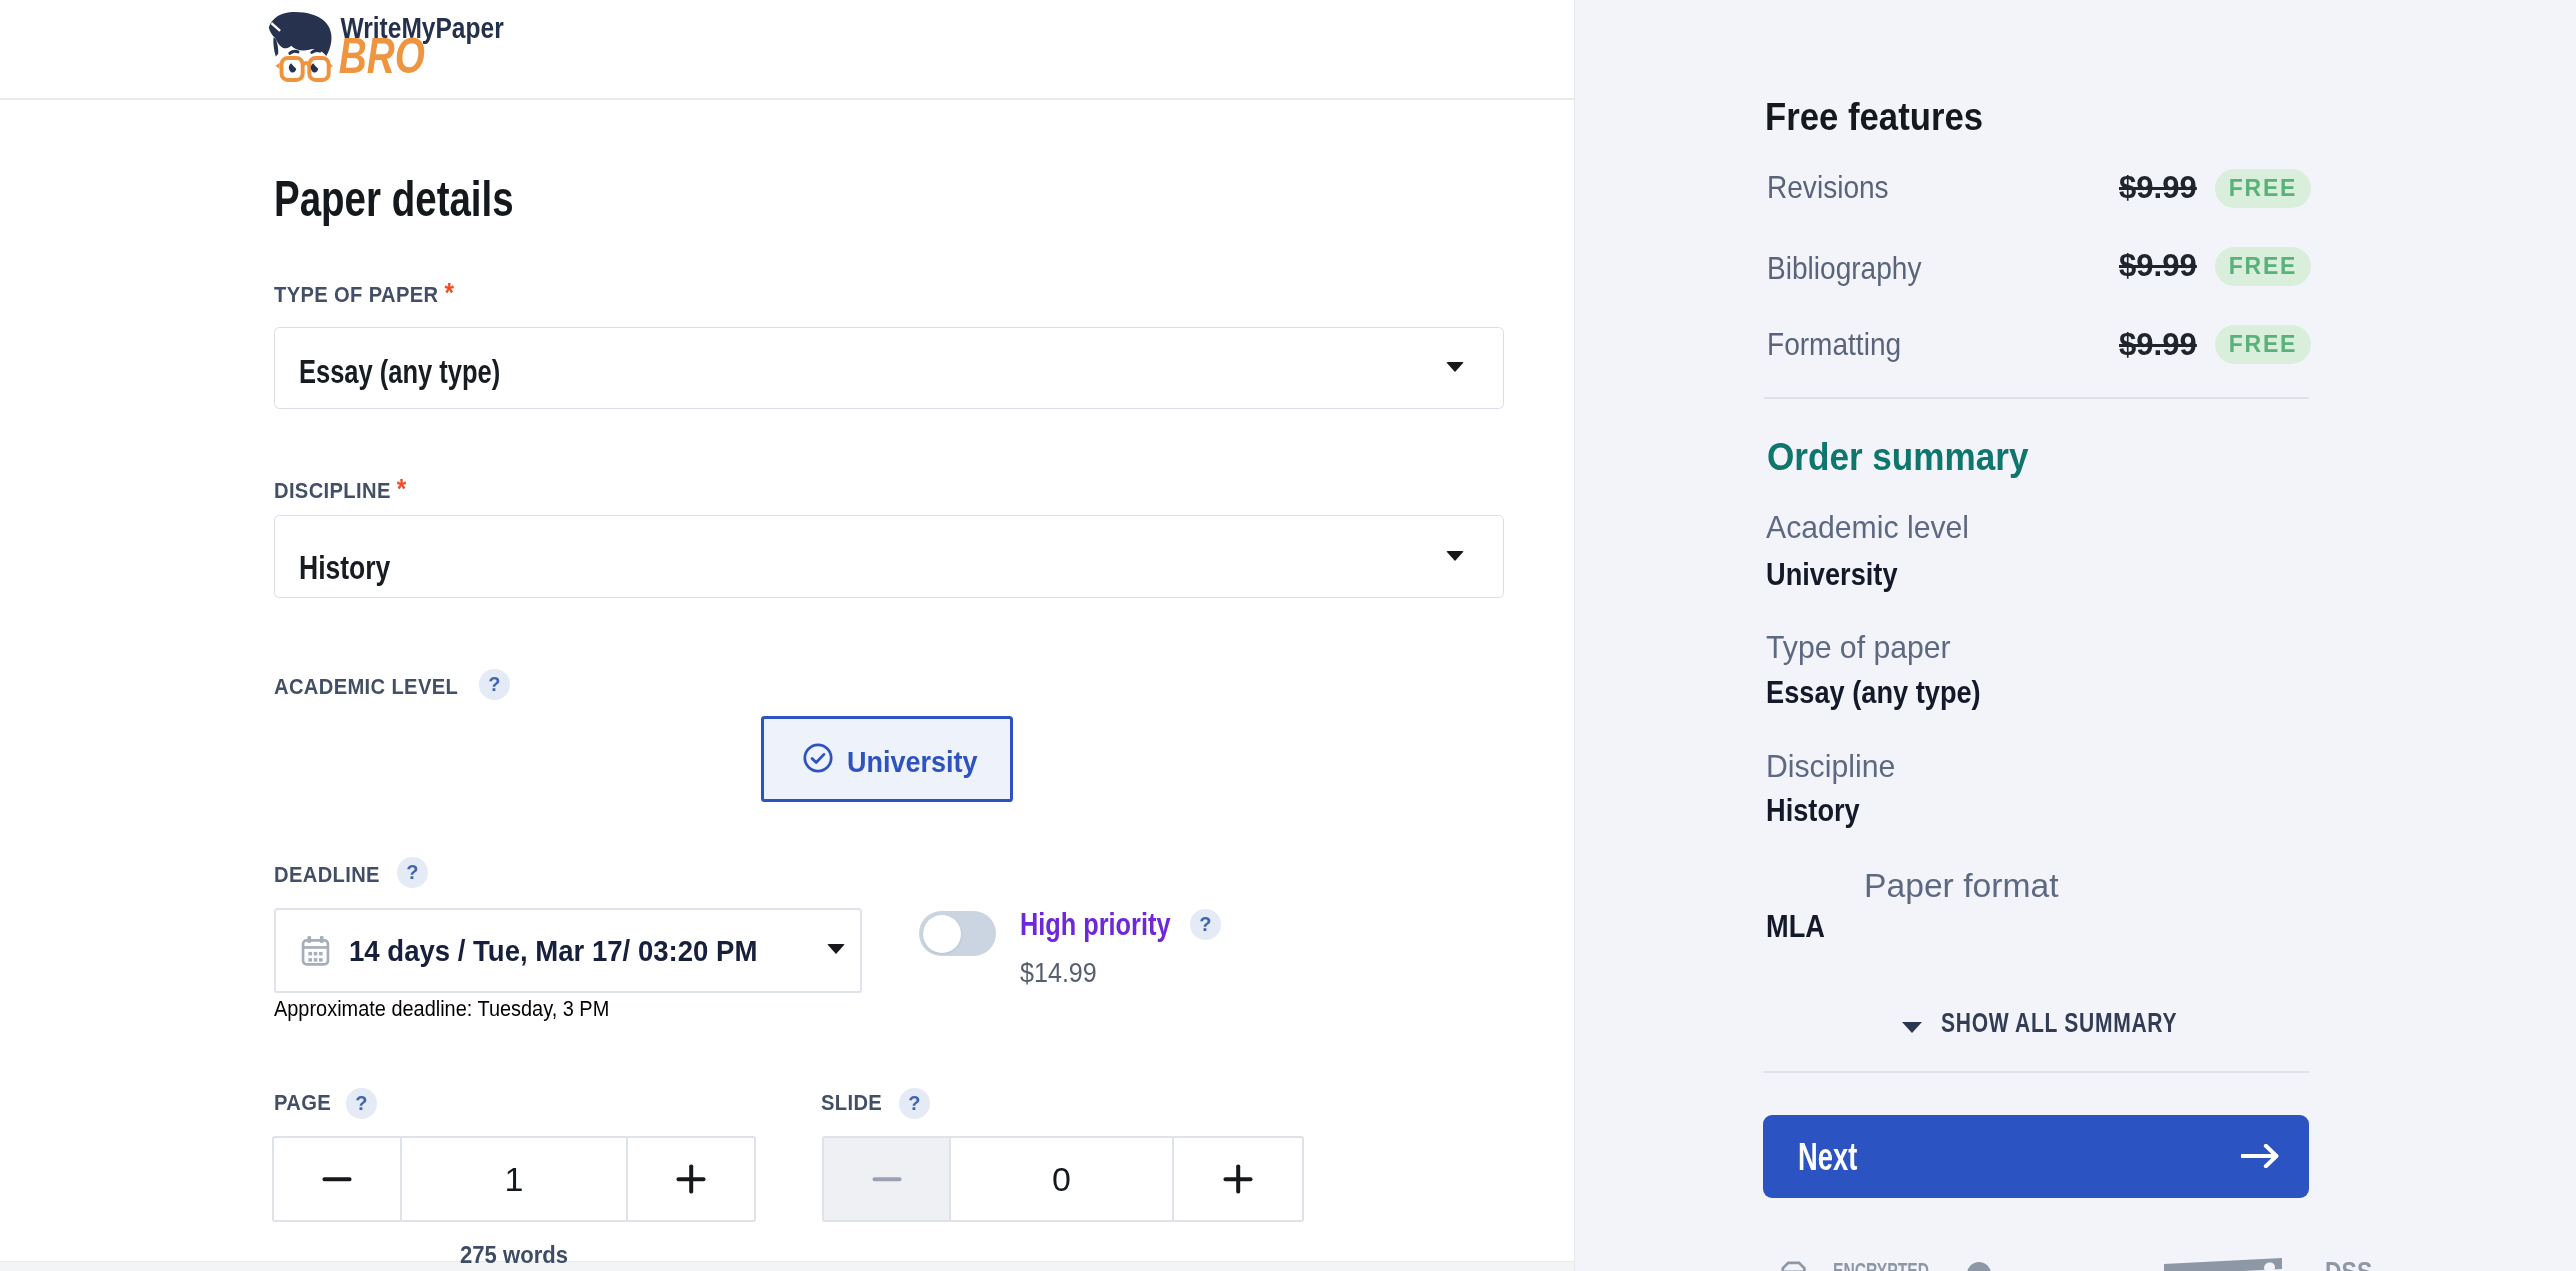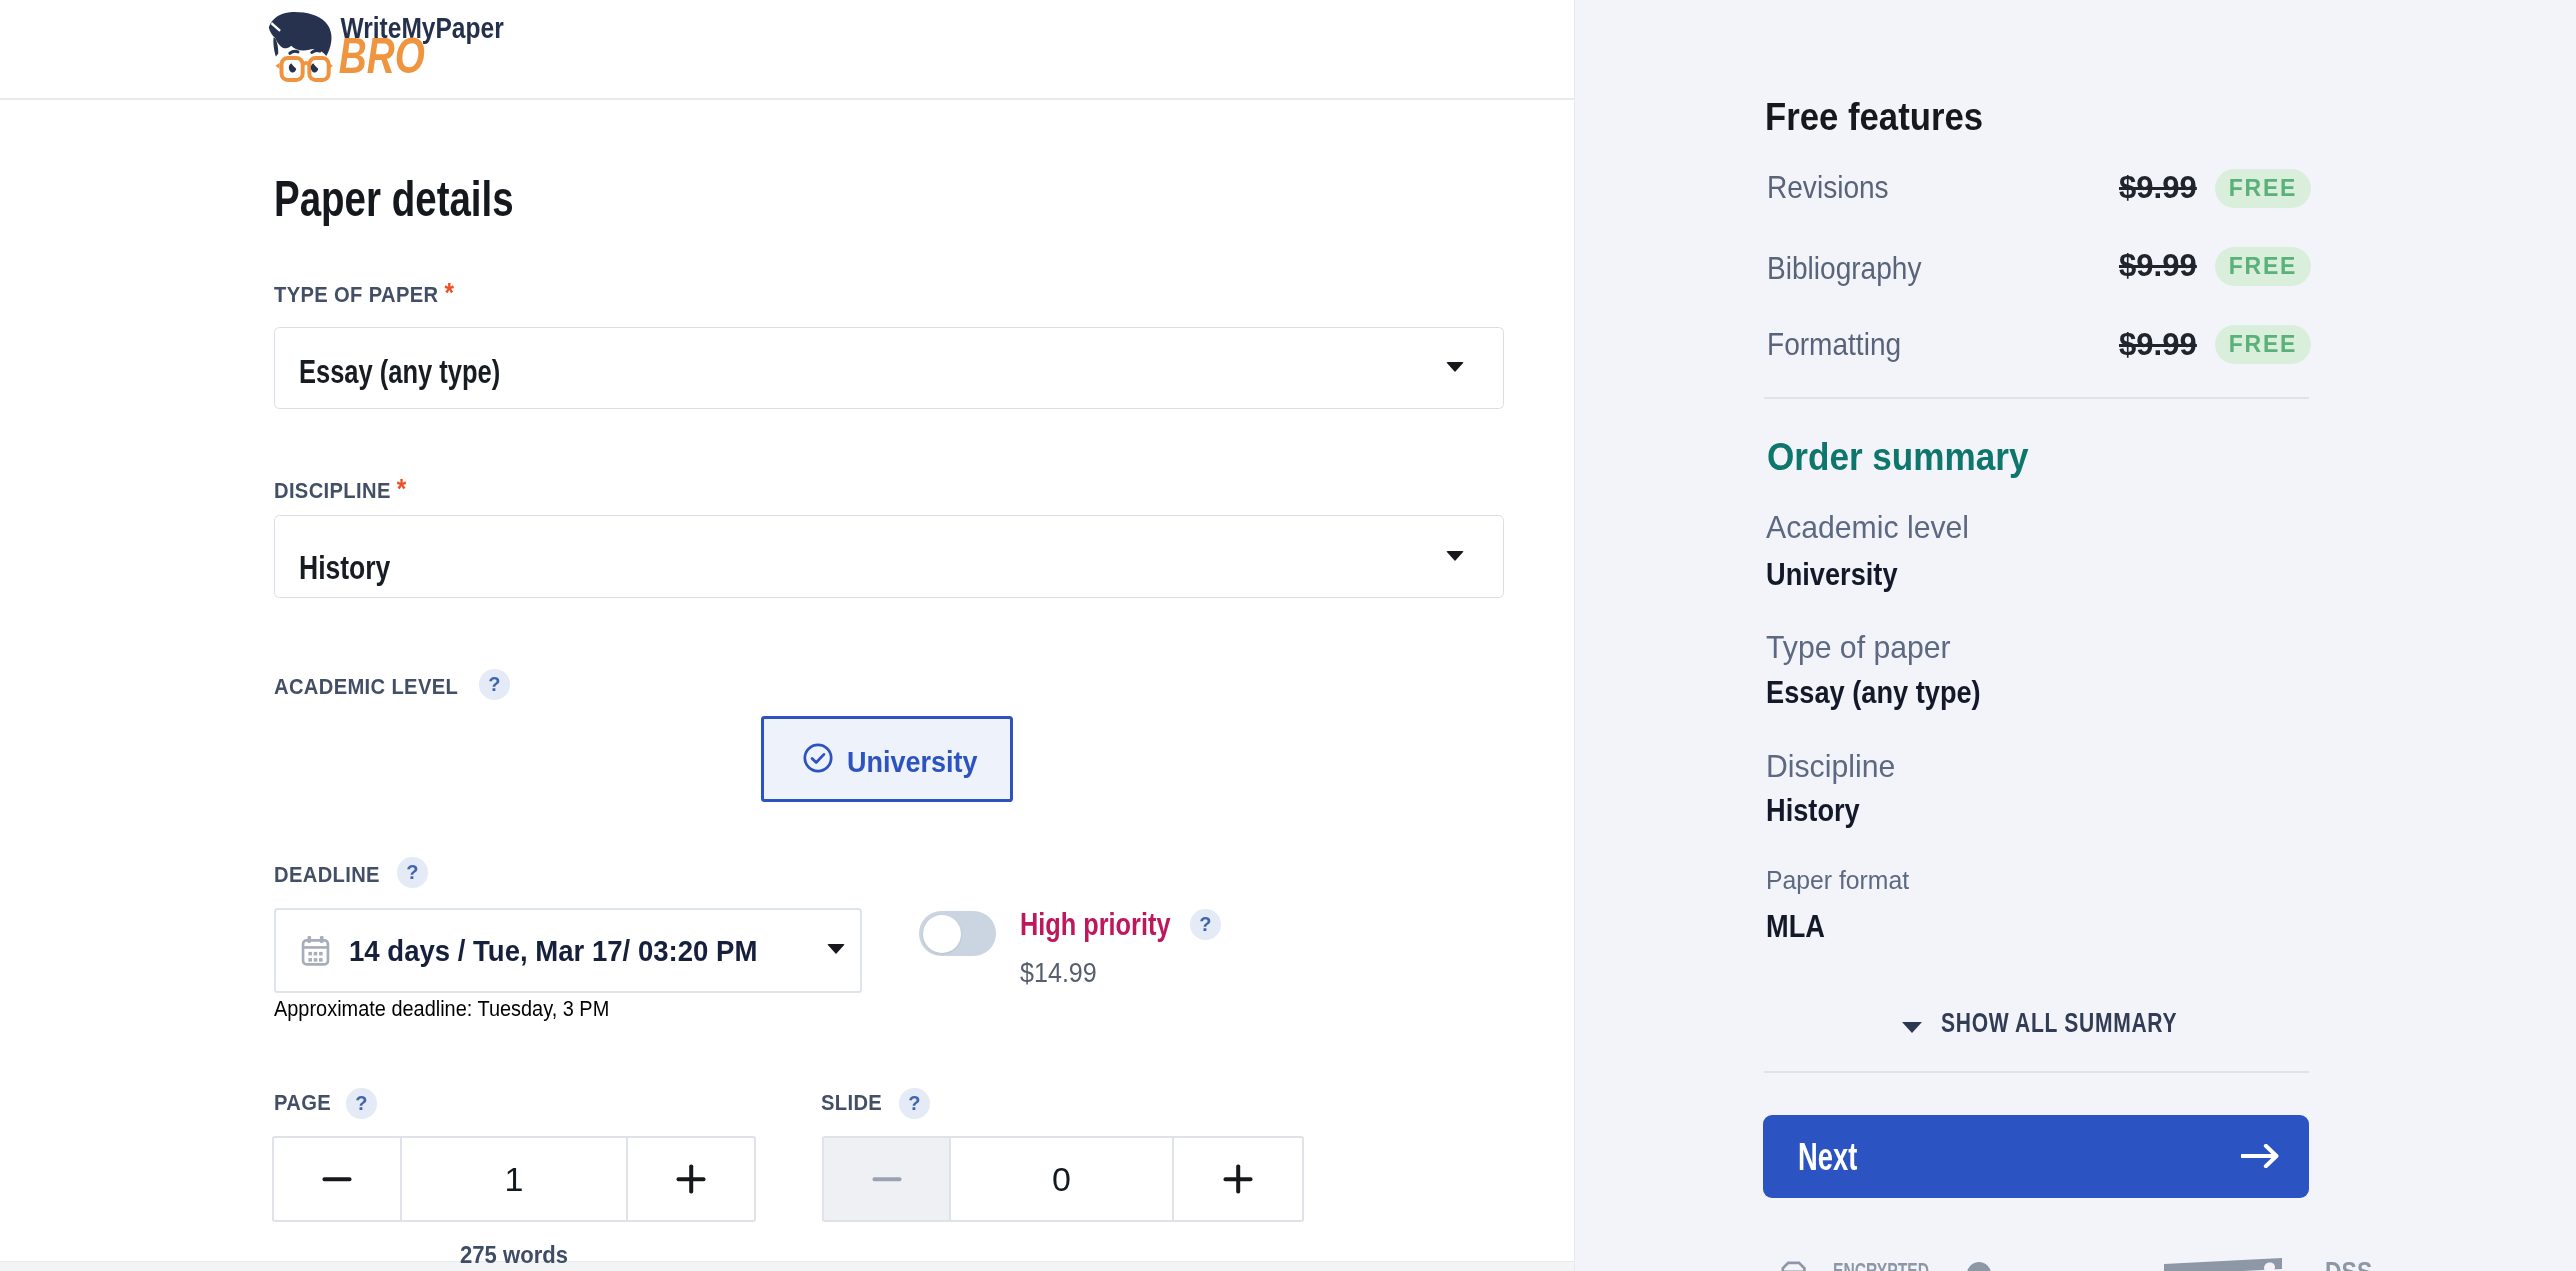--- a/index.html
+++ b/index.html
@@ -89,21 +89,21 @@
         <rect x="14" y="26" width="4" height="4"></rect>
         <rect x="20" y="26" width="4" height="4"></rect>
     </g>
   </svg>
   <div class="abs lh1" style="left:349px; top:937px; font-size:29px; font-weight:700; color:#16203c;"><span class="sx" style="transform:scaleX(0.95);">14 days / Tue, Mar 17/ 03:20 PM</span></div>
   <div class="abs caret" style="left:827px; top:944px;"></div>
 
   <div class="abs" style="left:919px; top:911px; width:77px; height:45px; border-radius:22.4px; background:#cbd4e1;">
     <div style="position:absolute; left:3.6px; top:3.6px; width:38px; height:38px; border-radius:50%; background:#fff; box-shadow:0 0.9px 2.7px rgba(0,0,0,0.10);"></div>
   </div>
-  <div class="abs lh1" style="left:1020px; top:909px; font-size:30.5px; font-weight:700; color:#be185d;"><span class="sx" style="transform:scaleX(0.83);">High priority</span></div>
+  <div class="abs lh1" style="left:1020px; top:909px; font-size:30.5px; font-weight:700; color:#6d28d9;"><span class="sx" style="transform:scaleX(0.83);">High priority</span></div>
   <div class="abs qb" style="left:1190px; top:909px;">?</div>
   <div class="abs lh1" style="left:1020px; top:960px; font-size:27px; color:#575f6e;"><span class="sx" style="transform:scaleX(0.93);">$14.99</span></div>
 
   <div class="abs lh1" style="left:274px; top:998px; font-size:22.4px; color:#000000;"><span class="sx" style="transform:scaleX(0.89);">Approximate deadline: Tuesday, 3 PM</span></div>
 
   <div class="abs lh1 label" style="left:274px; top:1092px;"><span class="sx" style="transform:scaleX(0.9);">PAGE</span></div>
   <div class="abs qb" style="left:346px; top:1088px;">?</div>
   <div class="abs" style="left:272px; top:1136px; width:484px; height:86px; background:#fff; border:2.7px solid #dfe3e9; border-radius:2.7px; display:flex;">
     <div style="width:128px; border-right:2.7px solid #dfe3e9; position:relative;">
       <div style="position:absolute; left:50%; top:50%; transform:translate(-50%,-50%); width:29px; height:3.6px; border-radius:1.8px; background:#17181c;"></div>
@@ -159,21 +159,21 @@
 
   <div class="abs lh1" style="left:1766px; top:512px; font-size:30.5px; color:#5d6982;"><span class="sx" style="transform:scaleX(0.99);">Academic level</span></div>
   <div class="abs lh1" style="left:1766px; top:558px; font-size:32px; font-weight:700; color:#131929;"><span class="sx" style="transform:scaleX(0.85);">University</span></div>
 
   <div class="abs lh1" style="left:1766px; top:632px; font-size:30.5px; color:#5d6982;"><span class="sx" style="transform:scaleX(0.99);">Type of paper</span></div>
   <div class="abs lh1" style="left:1766px; top:676px; font-size:32px; font-weight:700; color:#131929;"><span class="sx" style="transform:scaleX(0.85);">Essay (any type)</span></div>
 
   <div class="abs lh1" style="left:1766px; top:751px; font-size:30.5px; color:#5d6982;"><span class="sx" style="transform:scaleX(0.99);">Discipline</span></div>
   <div class="abs lh1" style="left:1766px; top:794px; font-size:32px; font-weight:700; color:#131929;"><span class="sx" style="transform:scaleX(0.85);">History</span></div>
 
-  <div class="abs lh1" style="left:1766px; top:868px; font-size:25px; color:#5d6982;"><span class="sx" style="transform:scaleX(0.99);">Paper format</span></div>
+  <div class="abs lh1" style="left:1864px; top:868px; font-size:34px; color:#5d6982;"><span class="sx" style="transform:scaleX(0.99);">Paper format</span></div>
   <div class="abs lh1" style="left:1766px; top:910px; font-size:32px; font-weight:700; color:#131929;"><span class="sx" style="transform:scaleX(0.85);">MLA</span></div>
 
   <div class="abs" style="left:1902px; top:1022px; width:0; height:0; border-left:10.8px solid transparent; border-right:10.8px solid transparent; border-top:11.7px solid #2b3750;"></div>
   <div class="abs lh1" style="left:1941px; top:1010px; font-size:27px; font-weight:700; color:#323d55; letter-spacing:0.9px;"><span class="sx" style="transform:scaleX(0.78);">SHOW ALL SUMMARY</span></div>
 
   <div class="abs" style="left:1764px; top:1071px; width:545px; height:1.8px; background:#dfe2e8;"></div>
 
   <div class="abs" style="left:1763px; top:1115px; width:546px; height:83px; background:#2b53c2; border-radius:9px;"></div>
   <div class="abs lh1" style="left:1798px; top:1138px; font-size:38px; font-weight:700; color:#ffffff;"><span class="sx" style="transform:scaleX(0.72);">Next</span></div>
   <svg class="abs" style="left:2241px; top:1144px;" width="39" height="24" viewBox="0 0 44 27" fill="none">

